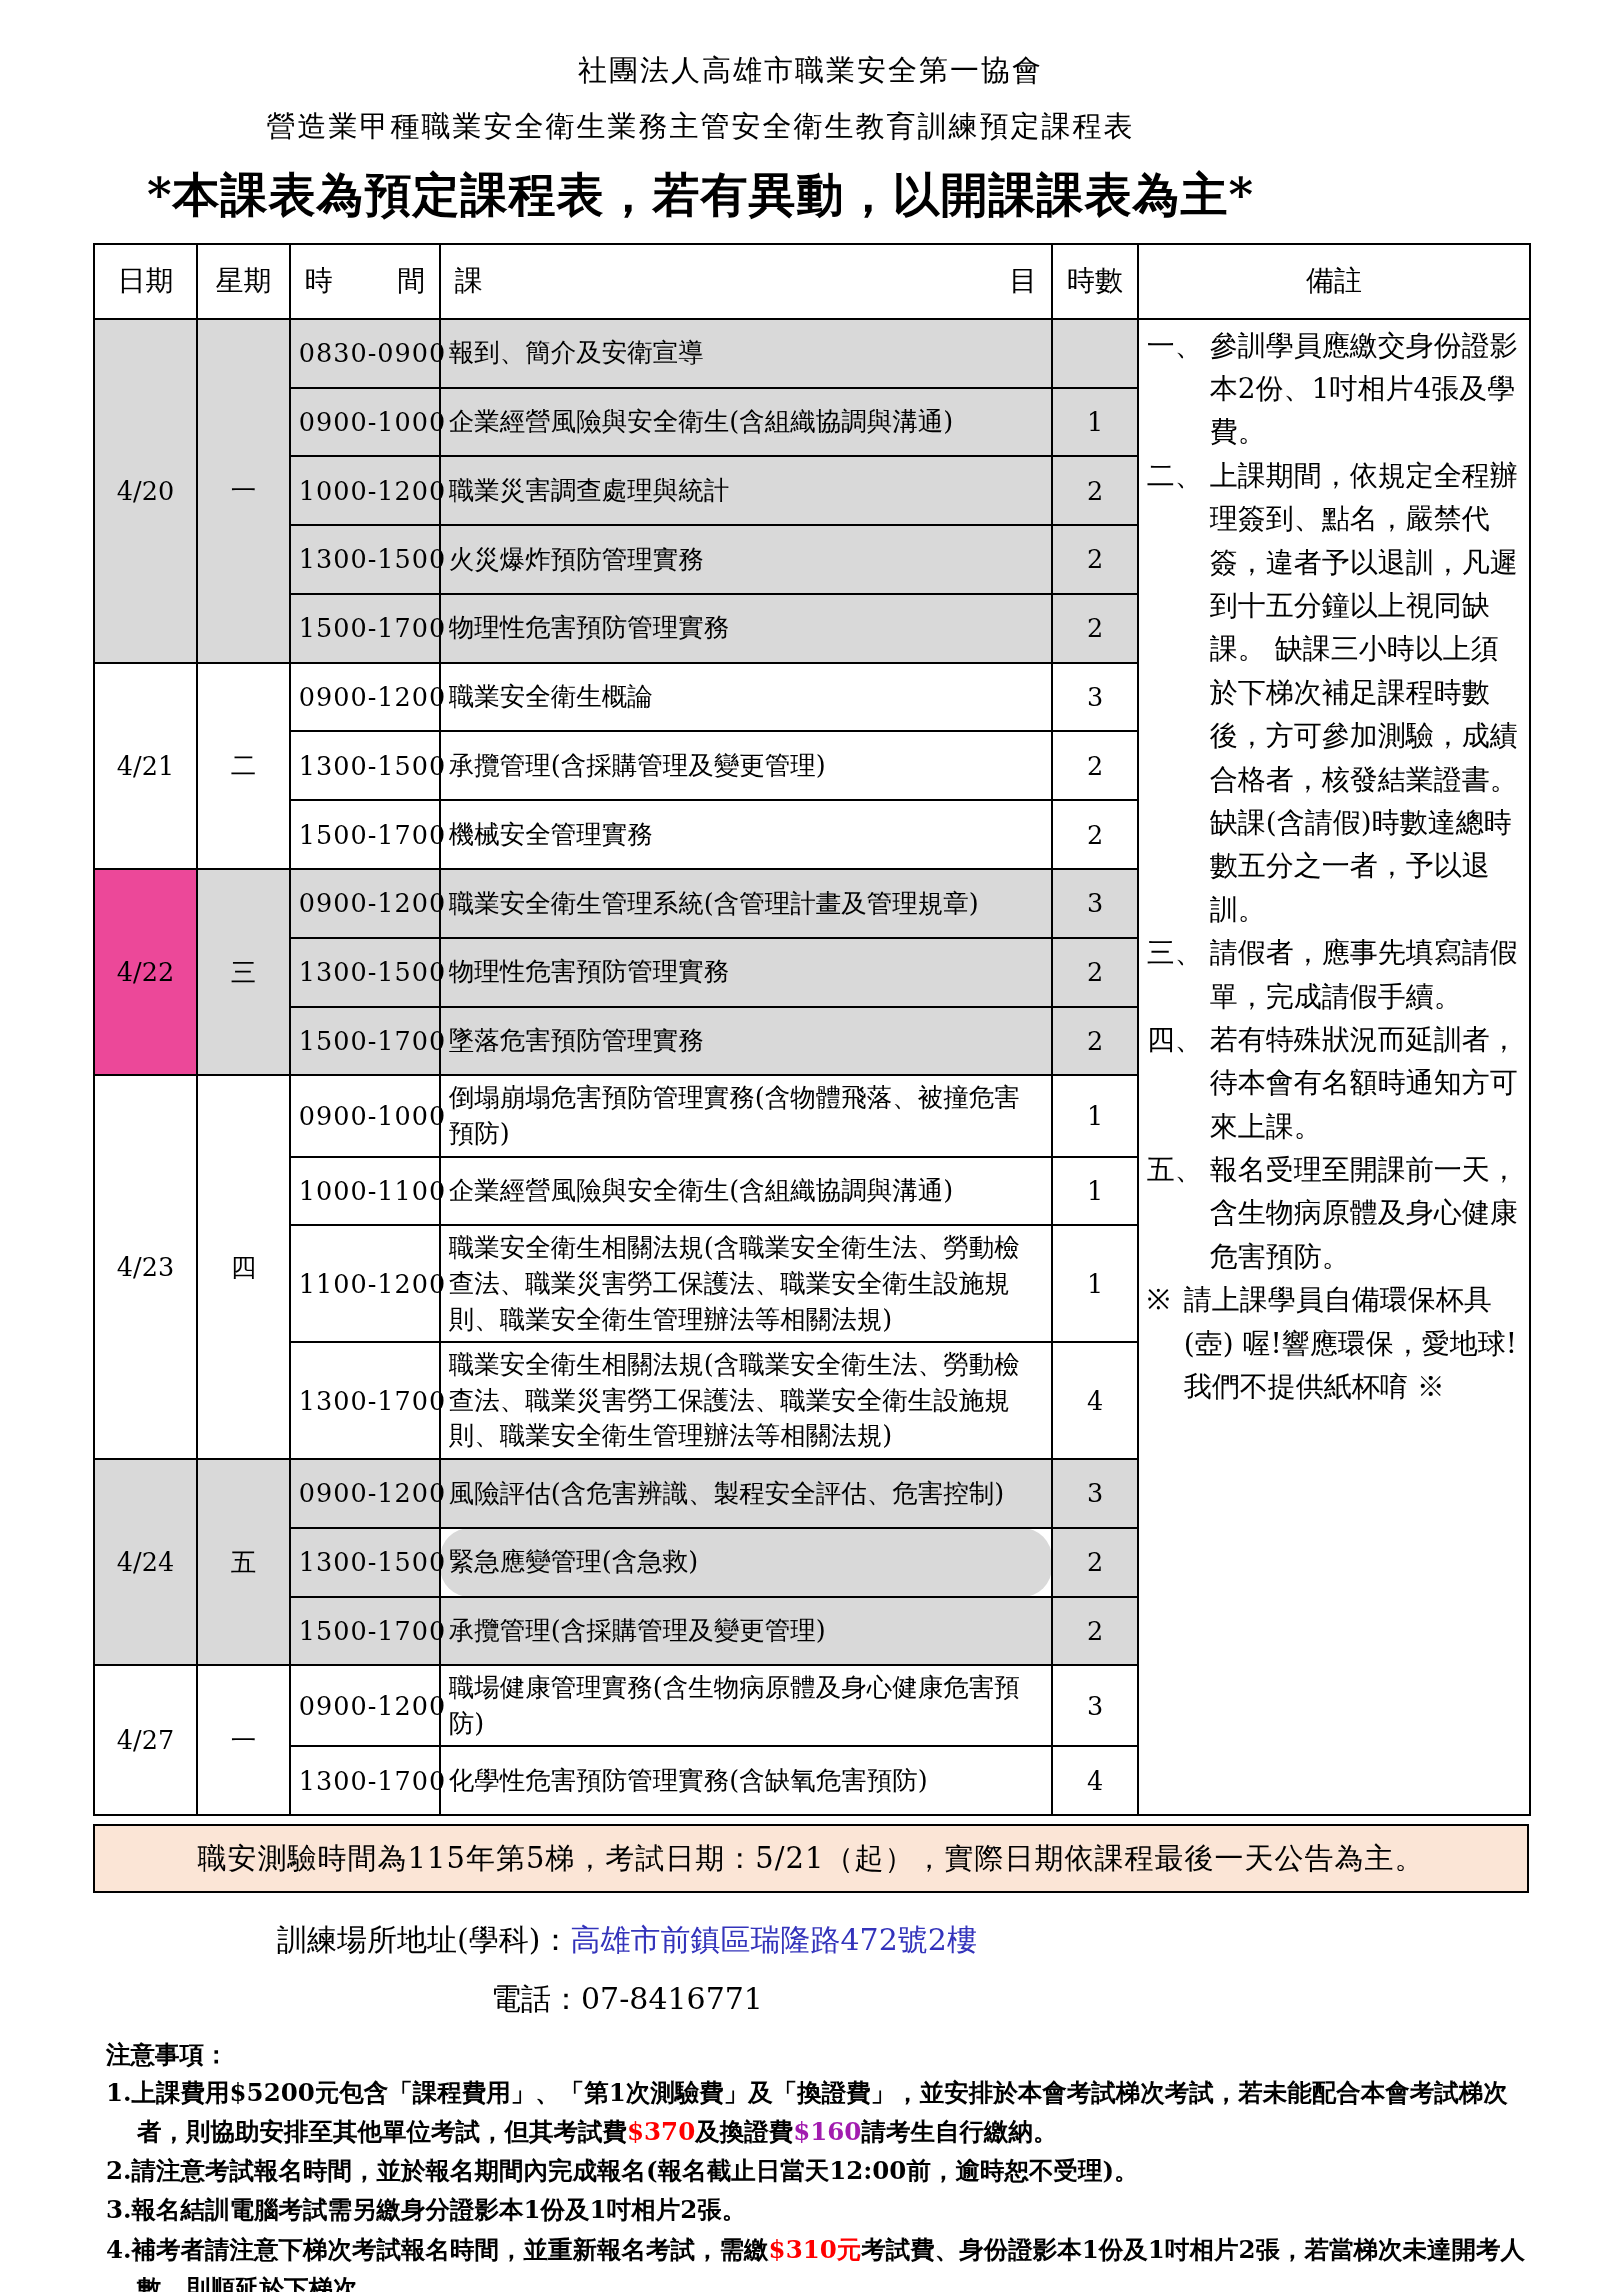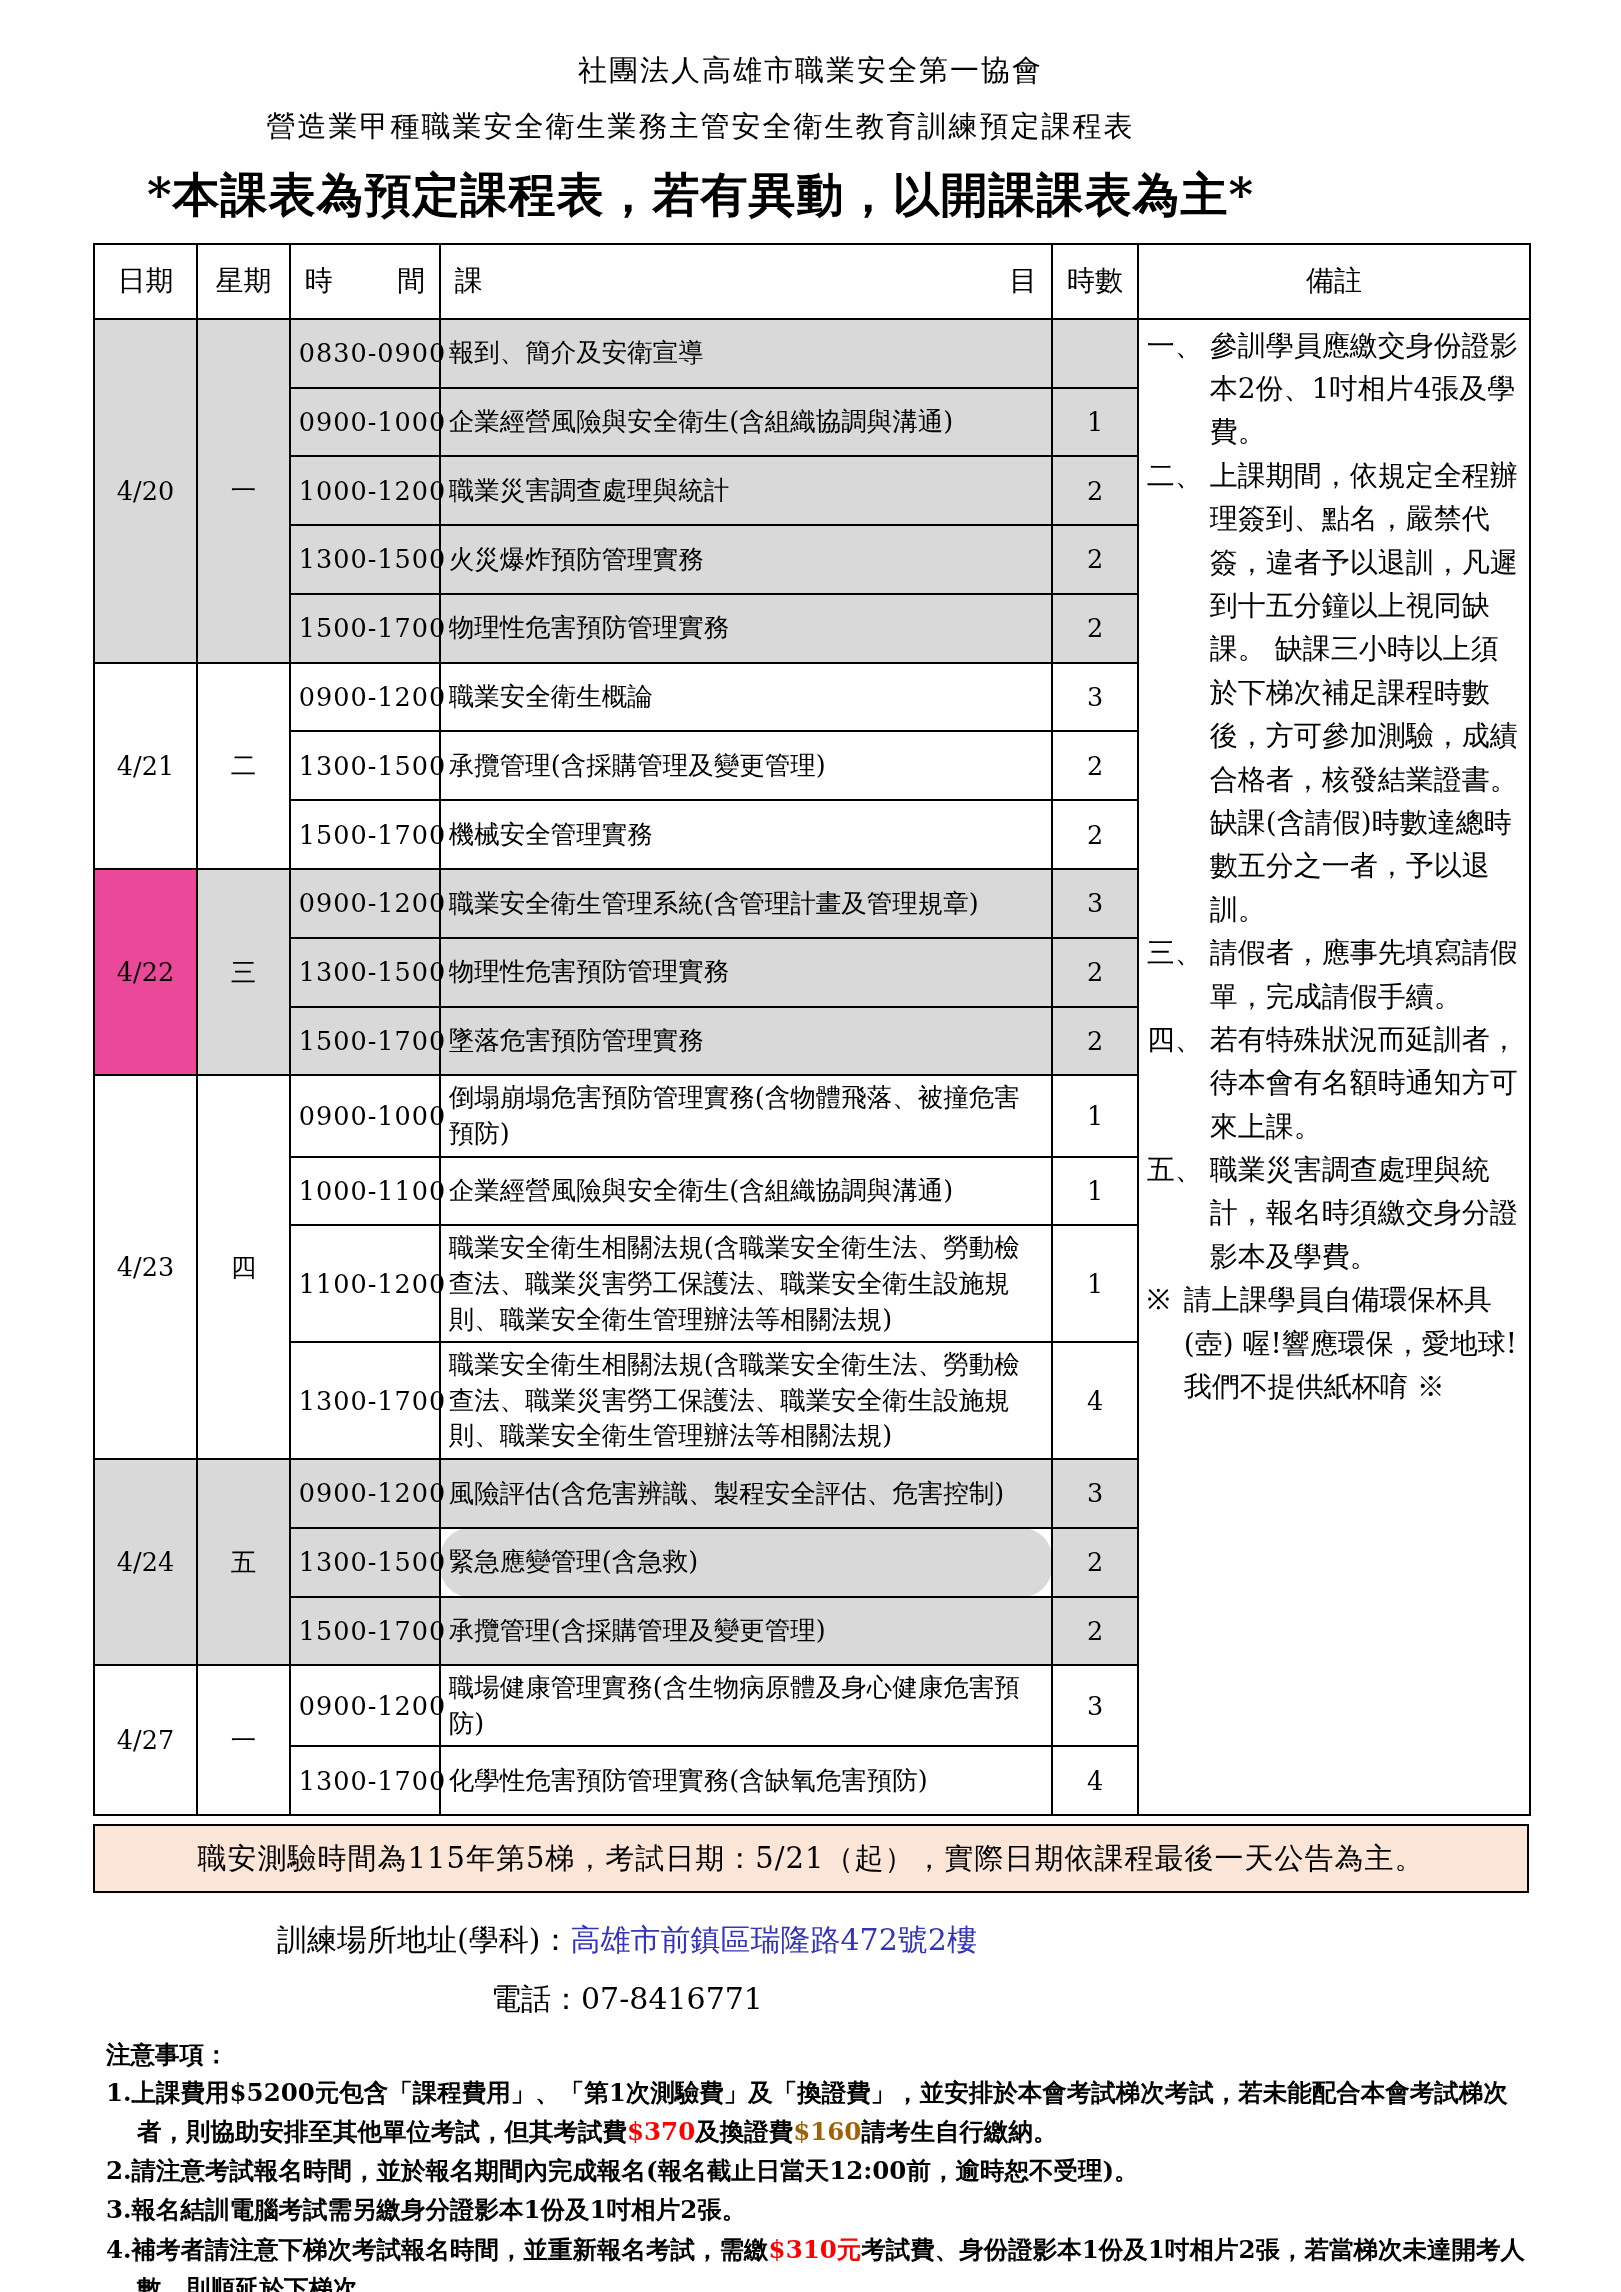--- a/index.html
+++ b/index.html
@@ -104,21 +104,21 @@
             <div class="remark-item">
               <span class="remark-marker" style="flex: 0 0 63px;">三、</span>
               <span class="remark-text">請假者，應事先填寫請假單，完成請假手續。</span>
             </div>
             <div class="remark-item">
               <span class="remark-marker" style="flex: 0 0 63px;">四、</span>
               <span class="remark-text">若有特殊狀況而延訓者，待本會有名額時通知方可來上課。</span>
             </div>
             <div class="remark-item">
               <span class="remark-marker" style="flex: 0 0 63px;">五、</span>
-              <span class="remark-text">職業災害調查處理與統計，報名時須繳交身分證影本及學費。</span>
+              <span class="remark-text">報名受理至開課前一天，含生物病原體及身心健康危害預防。</span>
             </div>
             <div class="remark-item">
               <span class="remark-marker" style="flex: 0 0 37px;">※</span>
               <span class="remark-text">請上課學員自備環保杯具(壺) 喔!響應環保，愛地球!我們不提供紙杯唷 ※</span>
             </div>
           </td>
         </tr>
         <tr class="shaded">
           <td class="c-time" style="background: rgb(217, 217, 217);">0900-1000</td>
           <td class="c-course" style="background: rgb(217, 217, 217);">企業經營風險與安全衛生(含組織協調與溝通)</td>
@@ -230,21 +230,21 @@
   <div class="banner" id="exam-banner" style="background: rgb(251, 229, 214);">職安測驗時間為115年第5梯，考試日期：5/21（起），實際日期依課程最後一天公告為主。</div>
 
   <div class="contact">
     <div><span>訓練場所地址(學科)：</span><span class="address-value" id="address-value" style="color: rgb(51, 51, 187);">高雄市前鎮區瑞隆路472號2樓</span></div>
     <div>電話：07-8416771</div>
   </div>
 
   <div class="notes">
     <div class="notes-title">注意事項：</div>
     <div id="notes-list">
-        <div class="note-item"><span>1.上課費用$5200元包含「課程費用」、「第1次測驗費」及「換證費」，並安排於本會考試梯次考試，若未能配合本會考試梯次者，則協助安排至其他單位考試，但其考試費</span><span style="color: rgb(255, 0, 0);">$370</span><span>及換證費</span><span style="color: #a16207;">$160</span><span>請考生自行繳納。</span></div>
+        <div class="note-item"><span>1.上課費用$5200元包含「課程費用」、「第1次測驗費」及「換證費」，並安排於本會考試梯次考試，若未能配合本會考試梯次者，則協助安排至其他單位考試，但其考試費</span><span style="color: rgb(255, 0, 0);">$370</span><span>及換證費</span><span style="color: #a21caf;">$160</span><span>請考生自行繳納。</span></div>
         <div class="note-item"><span>2.請注意考試報名時間，並於報名期間內完成報名(報名截止日當天12:00前，逾時恕不受理)。</span></div>
         <div class="note-item"><span>3.報名結訓電腦考試需另繳身分證影本1份及1吋相片2張。</span></div>
         <div class="note-item"><span>4.補考者請注意下梯次考試報名時間，並重新報名考試，需繳</span><span style="color: rgb(255, 0, 0);">$310元</span><span>考試費、身份證影本1份及1吋相片2張，若當梯次未達開考人數，則順延於下梯次。</span></div>
       </div>
   </div>
 
 </div>
 
 
 </body></html>

